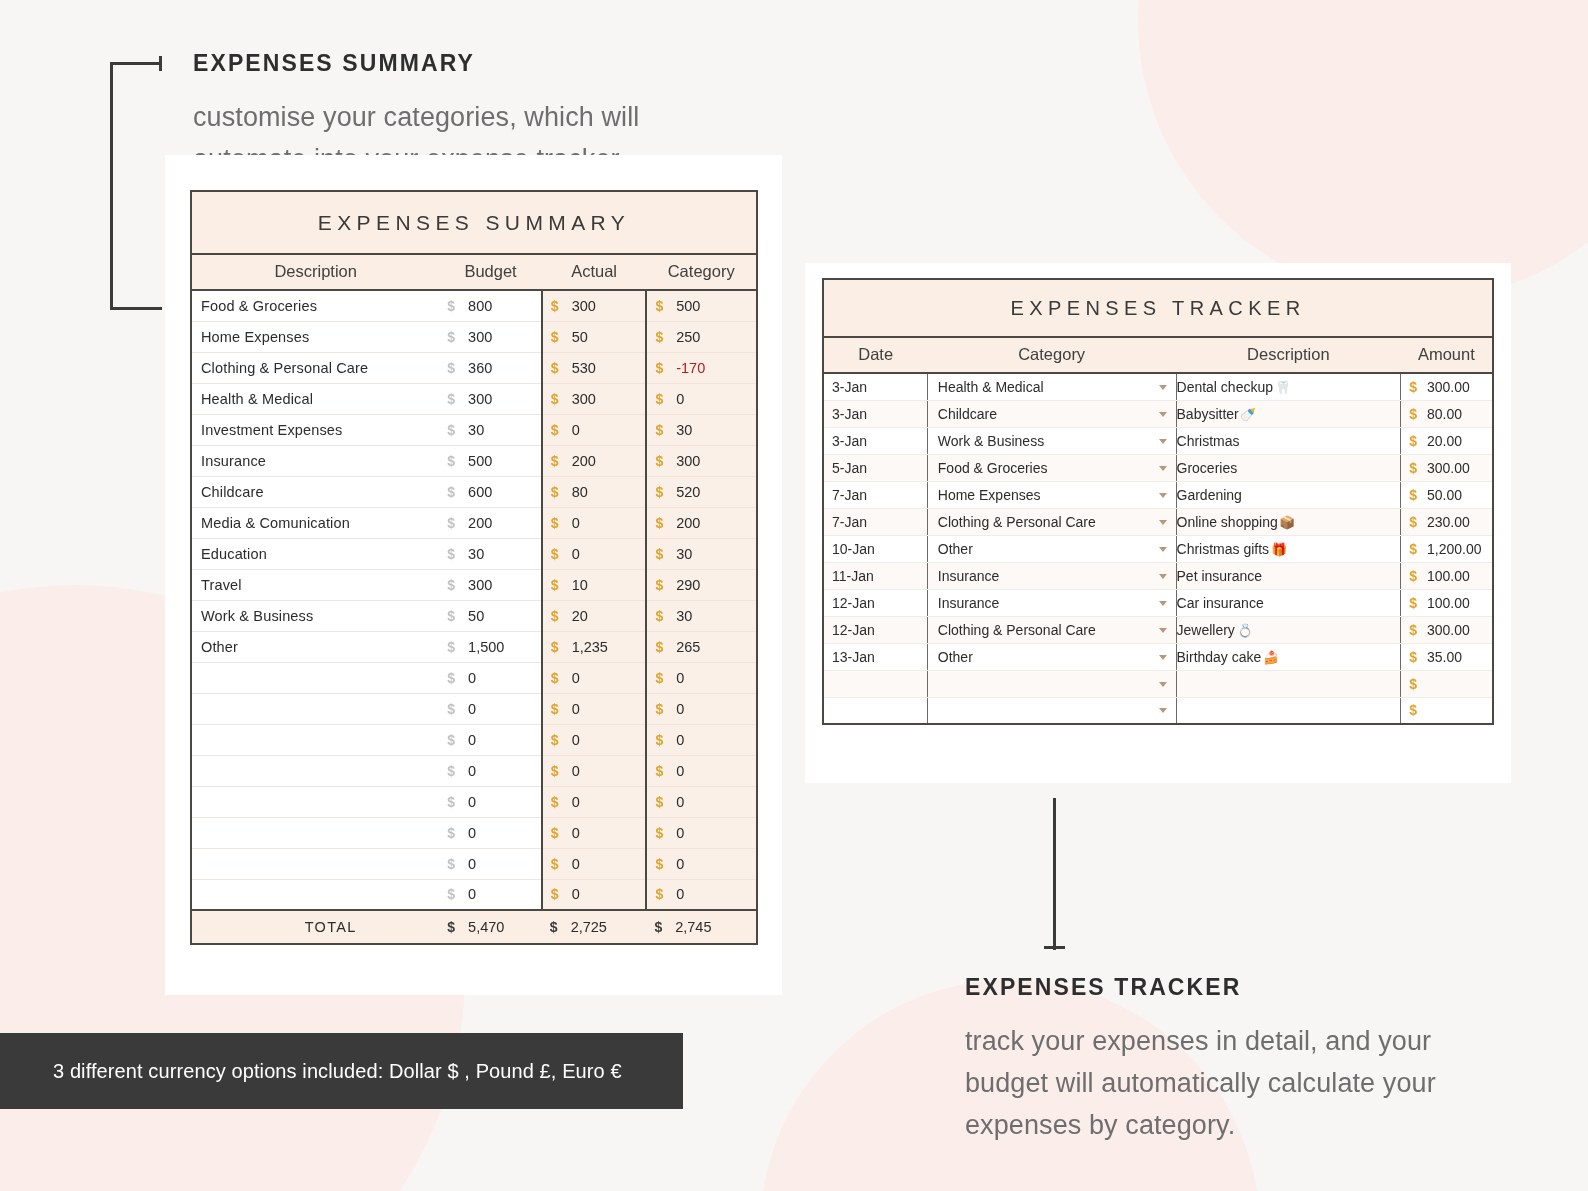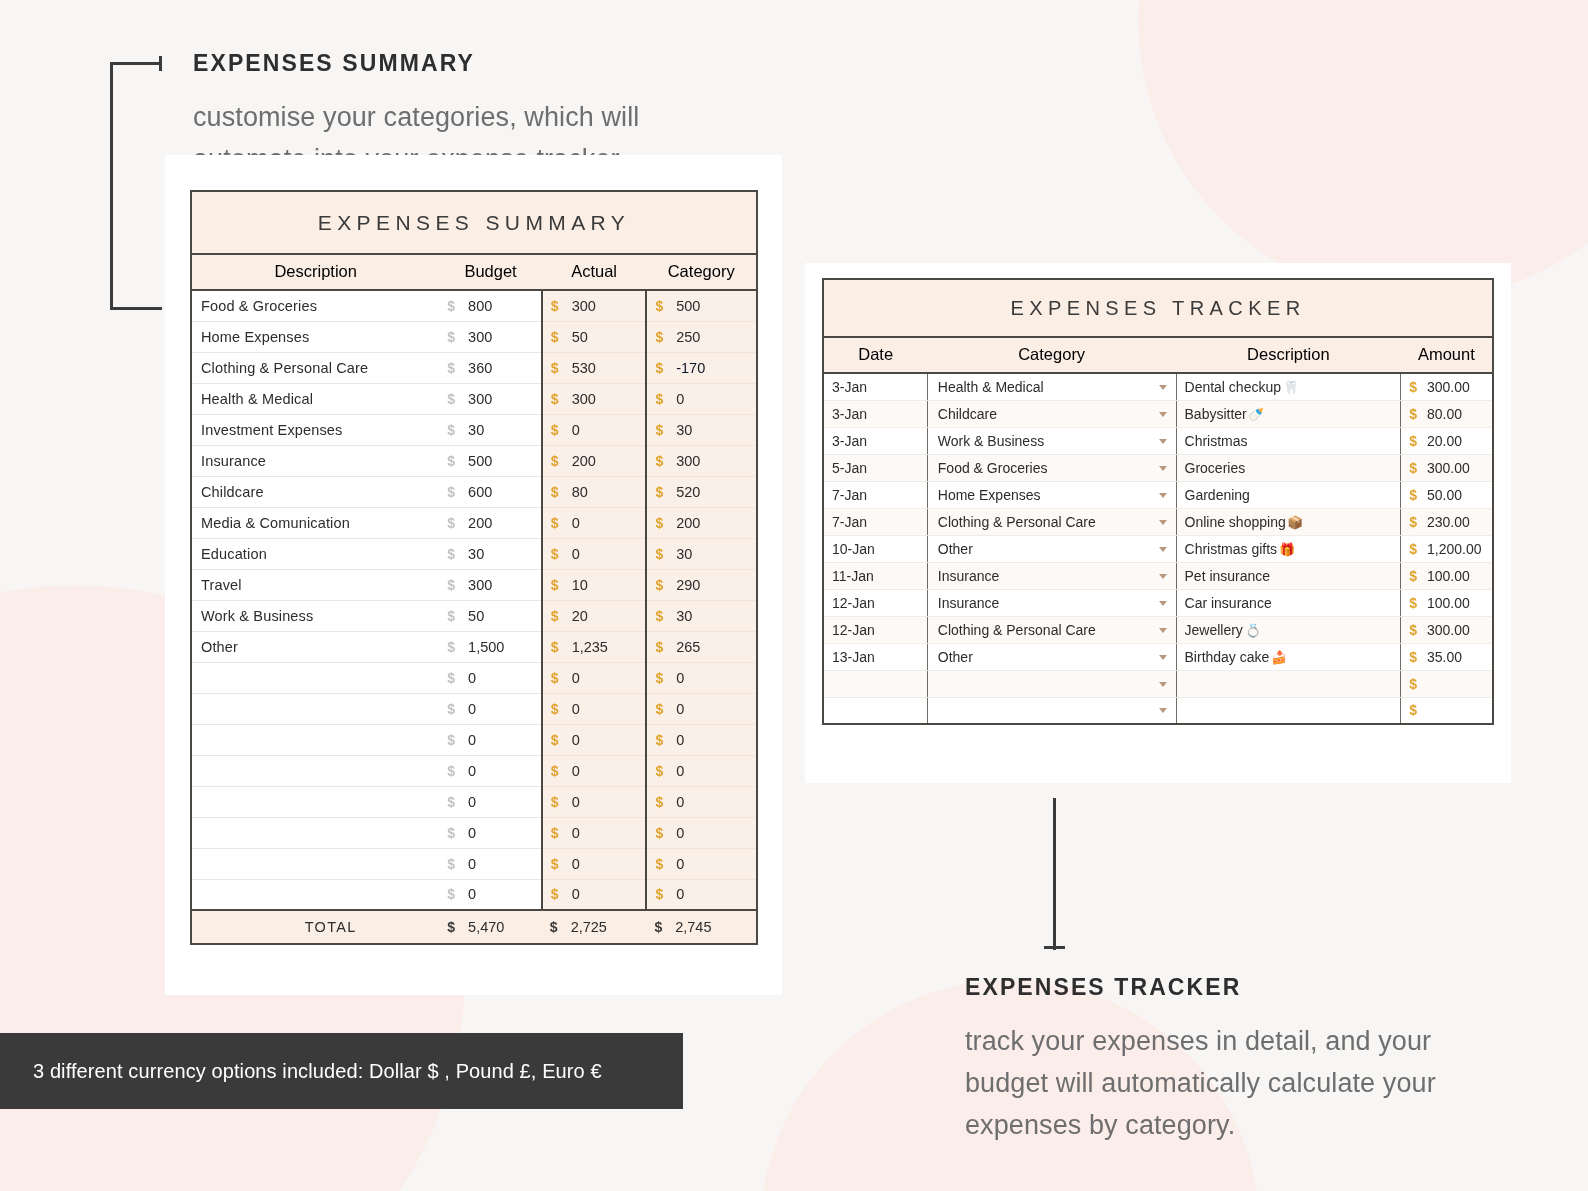--- a/index.html
+++ b/index.html
@@ -79,21 +79,21 @@
     color: #3a3a3a;
     padding: 19px 0 18px;
     border-bottom: 2.5px solid #4b4844;
   }
   #sheet-tracker .sheet-title td { padding: 17px 0 16px; font-size: 20px; }
 
   .sheet-head td {
     background: #faeee5;
     text-align: center;
     font-size: 16.5px;
-    color: #000000;
+    color: #404040;
     padding: 7px 0 8px;
     border-bottom: 2.5px solid #4b4844;
   }
 
   
   .s-row td { height: 31px; font-size: 14.5px; color: #2c2c2c; }
   .s-desc {
     padding-left: 9px;
     background: #fff;
     border-bottom: 1px solid #ece7e2;
@@ -102,21 +102,21 @@
   .s-money {
     background: #fff;
     border-bottom: 1px solid #ece7e2;
     padding: 0 0 0 8px;
     white-space: nowrap;
   }
   .s-money.tint { background: #fbf0e8; border-bottom: 1px solid #f2e4da; }
   .s-money.lb { border-left: 2.5px solid #4b4844; }
   .cur { color: #e0a32e; font-weight: bold; font-size: 14px; margin-right: 13px; }
   .cur.grey { color: #c2c2c2; }
-  .neg { color: #0f172a; }
+  .neg { color: #b91c1c; }
 
   .s-total td {
     background: #faeee5;
     border-top: 2.5px solid #4b4844;
     height: 34px;
     font-size: 14.5px;
     color: #2c2c2c;
     padding-left: 30px;
   }
   .s-total .lbl { text-align: center; letter-spacing: 1.3px; }
@@ -134,41 +134,41 @@
   }
   .t-cat .caret {
     position: absolute; right: 9px; top: 50%;
     margin-top: -2px;
     width: 0; height: 0;
     border-left: 4.5px solid transparent;
     border-right: 4.5px solid transparent;
     border-top: 5px solid #b8977e;
   }
   .t-desc {
-    padding-left: 8px; background: #fff;
+    background: #fff;
     border-bottom: 1px solid #f0ece8;
     border-left: 1.6px solid #6d6a66;
     white-space: nowrap;
   }
   .t-amt {
     padding-left: 8px; background: #fff;
     border-bottom: 1px solid #f0ece8;
     border-left: 1.6px solid #6d6a66;
     white-space: nowrap;
   }
   .t-row:nth-child(even) td { background: #fcf9f6; }
   .t-amt .cur { margin-right: 10px; }
   .emj { font-size: 13px; margin-left: 2px; }
 
   
   #currency-banner {
     position: absolute; left: 0; top: 1033px;
     width: 683px; height: 76px;
     background: #3a3a3a;
-    display: flex; align-items: center;
+    display: flex; align-items: center; padding-left: 20px;
   }
   #currency-banner span {
     color: #fff; font-size: 20px; padding-left: 33px; letter-spacing: .1px;
   }
 </style>
 </head>
 <body>
 
 <div class="blob" id="blob-tr"></div>
 <div class="blob" id="blob-bl"></div>

